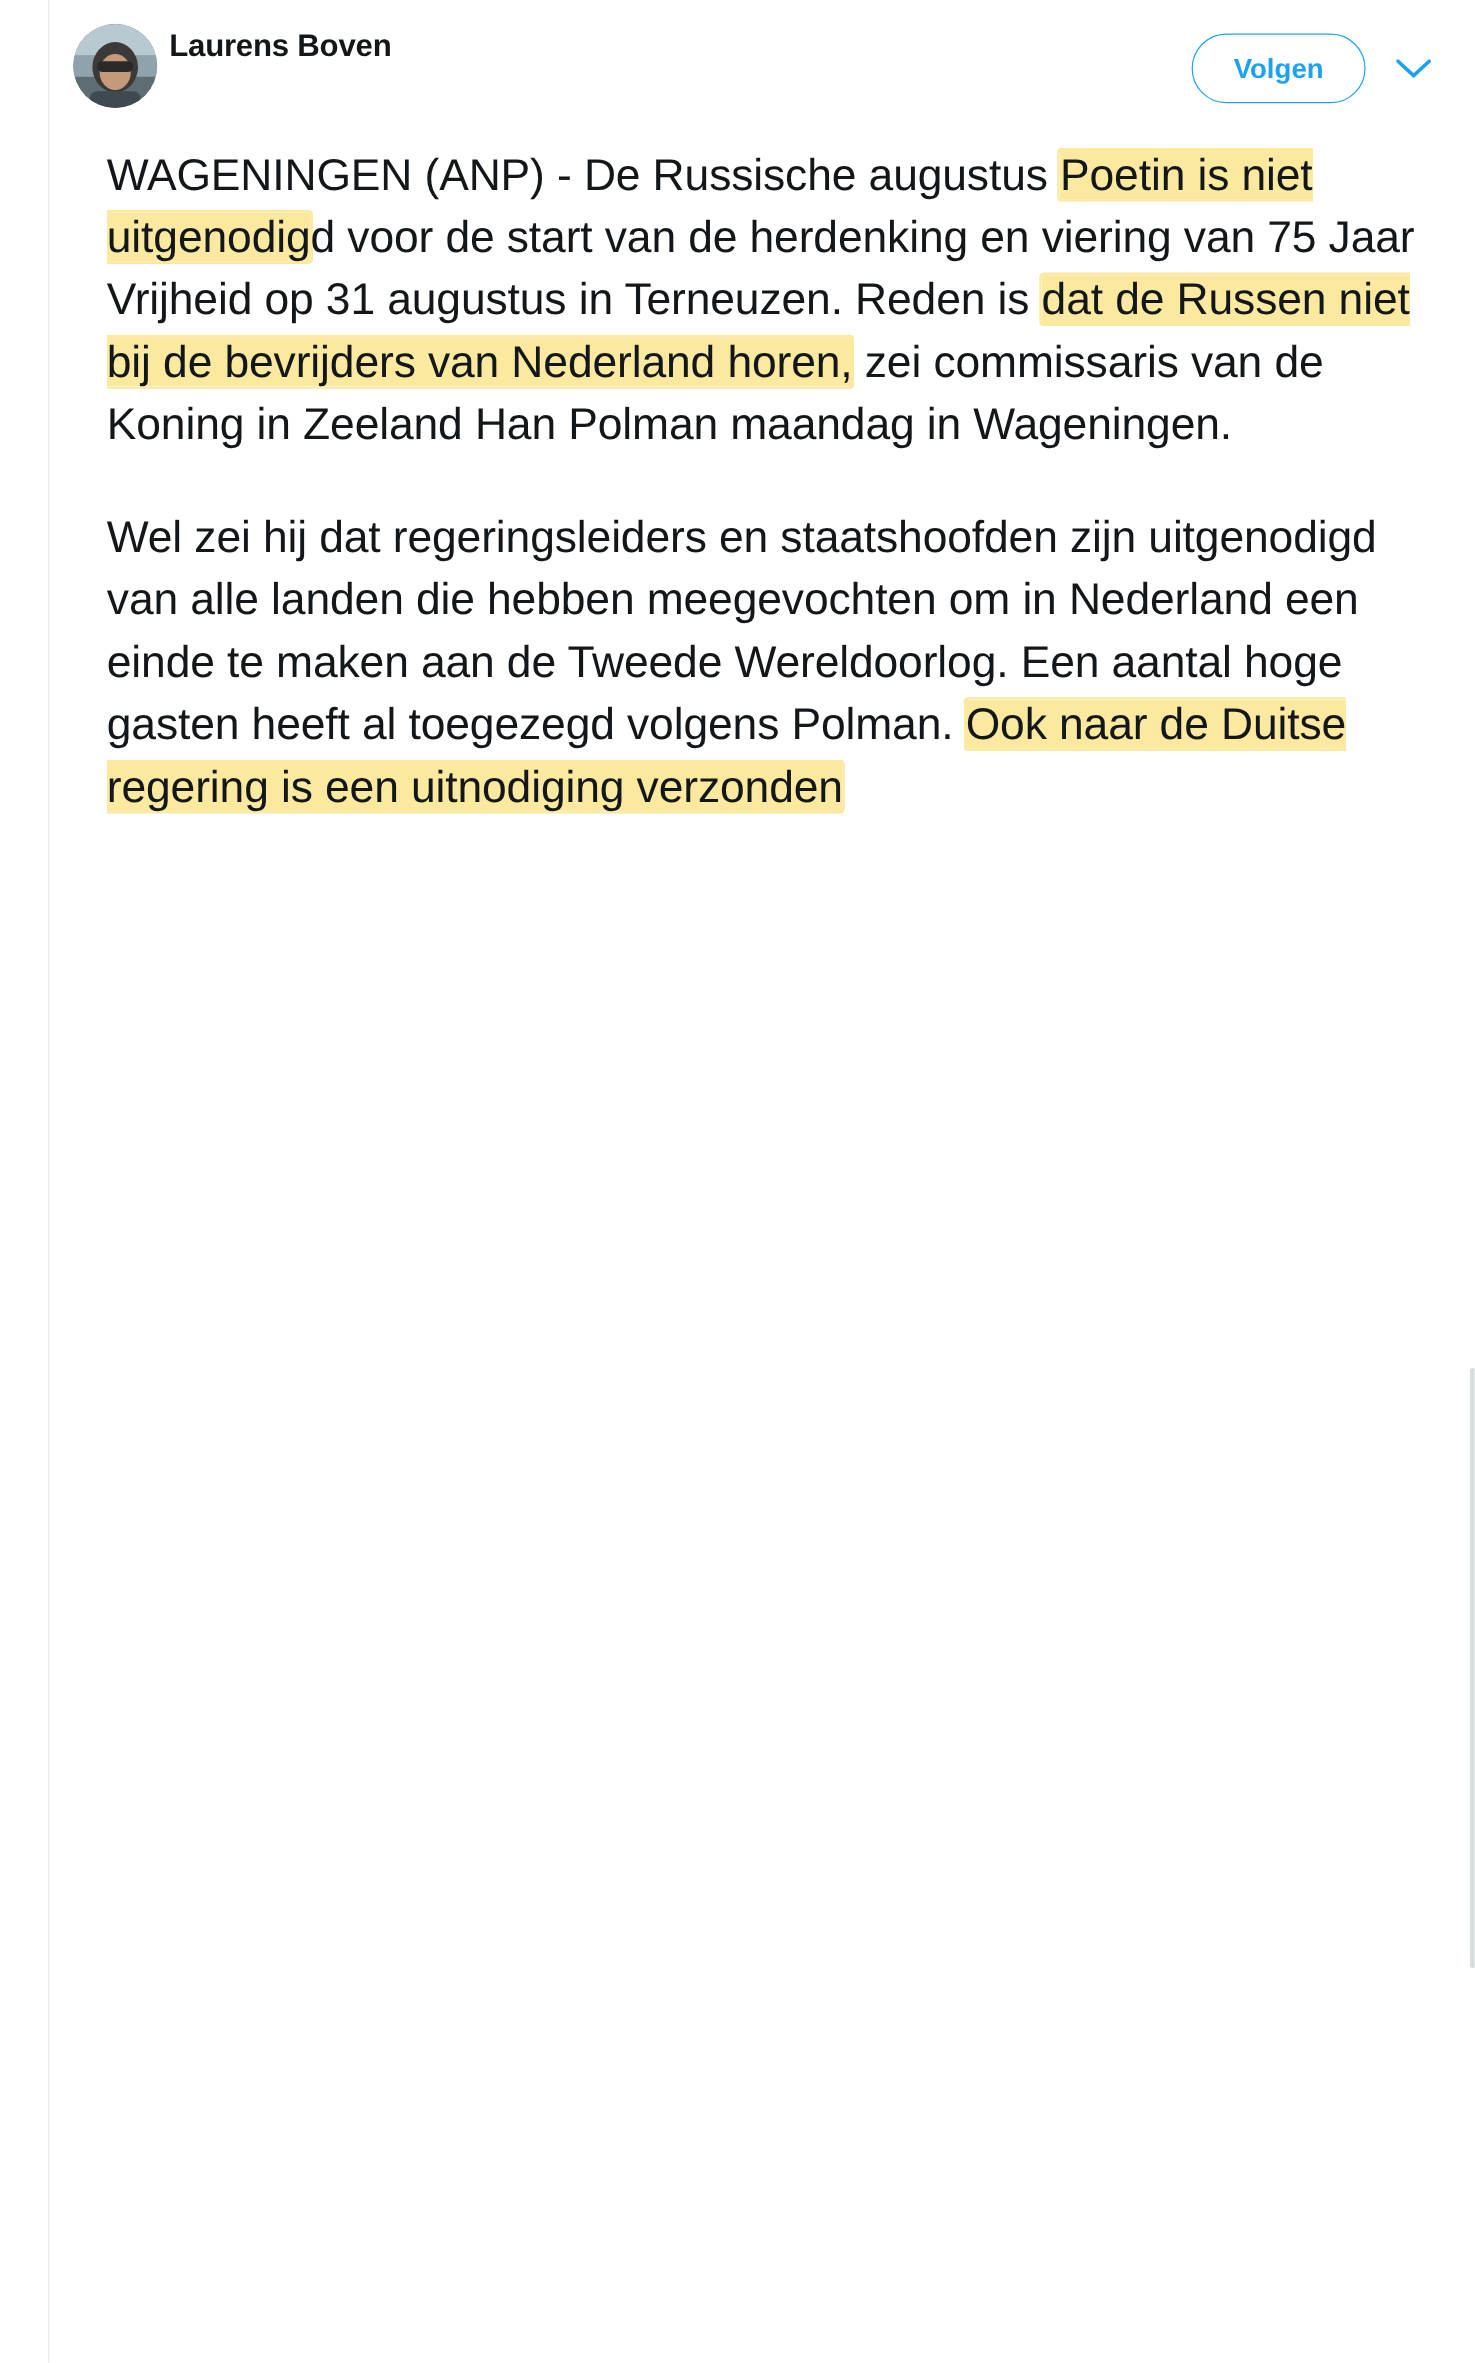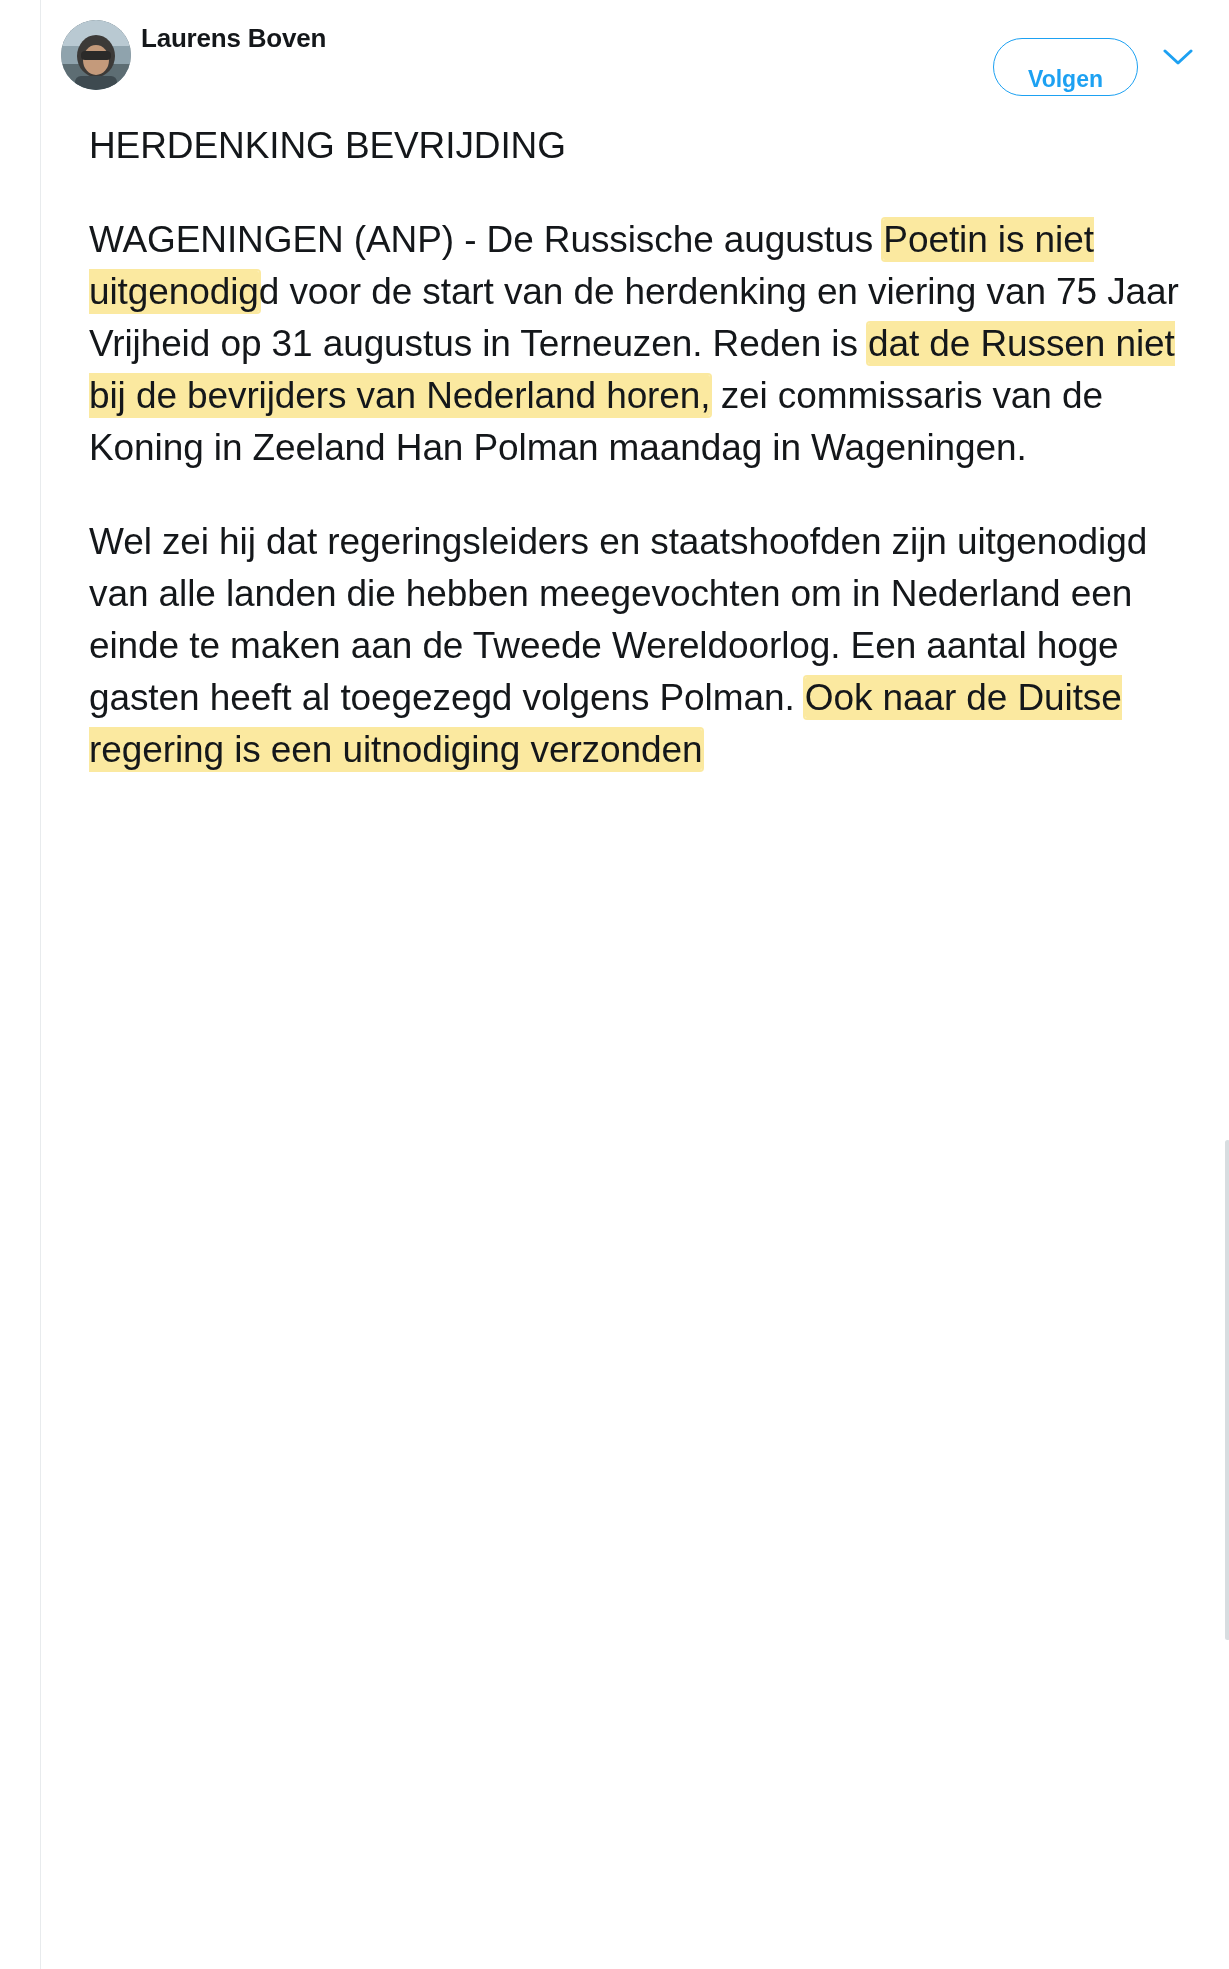--- a/index.html
+++ b/index.html
@@ -70,23 +70,23 @@
     letter-spacing: -0.2px;
   }
   .handle {
     font-size: 23px;
     color: #657786;
     line-height: 30px;
     margin-top: 2px;
   }
   .follow-btn {
     flex: 0 0 auto;
-    margin-top: 20px;
+    margin-top: 10px;
     height: 58px;
-    padding: 12px 34px;
+    padding: 0 34px;
     border: 1px solid #1da1f2;
     border-radius: 29px;
     background: #ffffff;
     color: #1da1f2;
     font-size: 23px;
     font-weight: bold;
     font-family: "Liberation Sans", sans-serif;
     cursor: pointer;
     line-height: 56px;
     box-sizing: border-box;
@@ -174,21 +174,20 @@
       <div class="caret-btn">
         <svg width="30" height="18" viewBox="0 0 30 18" aria-hidden="true">
           <path d="M2 3 L15 15 L28 3" fill="none" stroke="#1da1f2" stroke-width="3" stroke-linecap="round" stroke-linejoin="round"></path>
         </svg>
       </div>
     </div>
 
     <div class="tweet-body">
 
 
-      <p class="para">HERDENKING BEVRIJDING</p>
 
       <p class="para">
         <span>WAGENINGEN (ANP) - De Russische augustus </span><span class="hl">Poetin is niet uitgenodig</span><span>d voor de start van de herdenking en viering van 75 Jaar Vrijheid op 31 augustus in Terneuzen. Reden is </span><span class="hl">dat de Russen niet bij de bevrijders van Nederland horen,</span><span> zei commissaris van de Koning in Zeeland Han Polman maandag in Wageningen.</span>
       </p>
 
 
       <p class="para">
         <span>Wel zei hij dat regeringsleiders en staatshoofden zijn uitgenodigd van alle landen die hebben meegevochten om in Nederland een einde te maken aan de Tweede Wereldoorlog. Een aantal hoge gasten heeft al toegezegd volgens Polman. </span><span class="hl">Ook naar de Duitse regering is een uitnodiging verzonden</span>
       </p>
 

